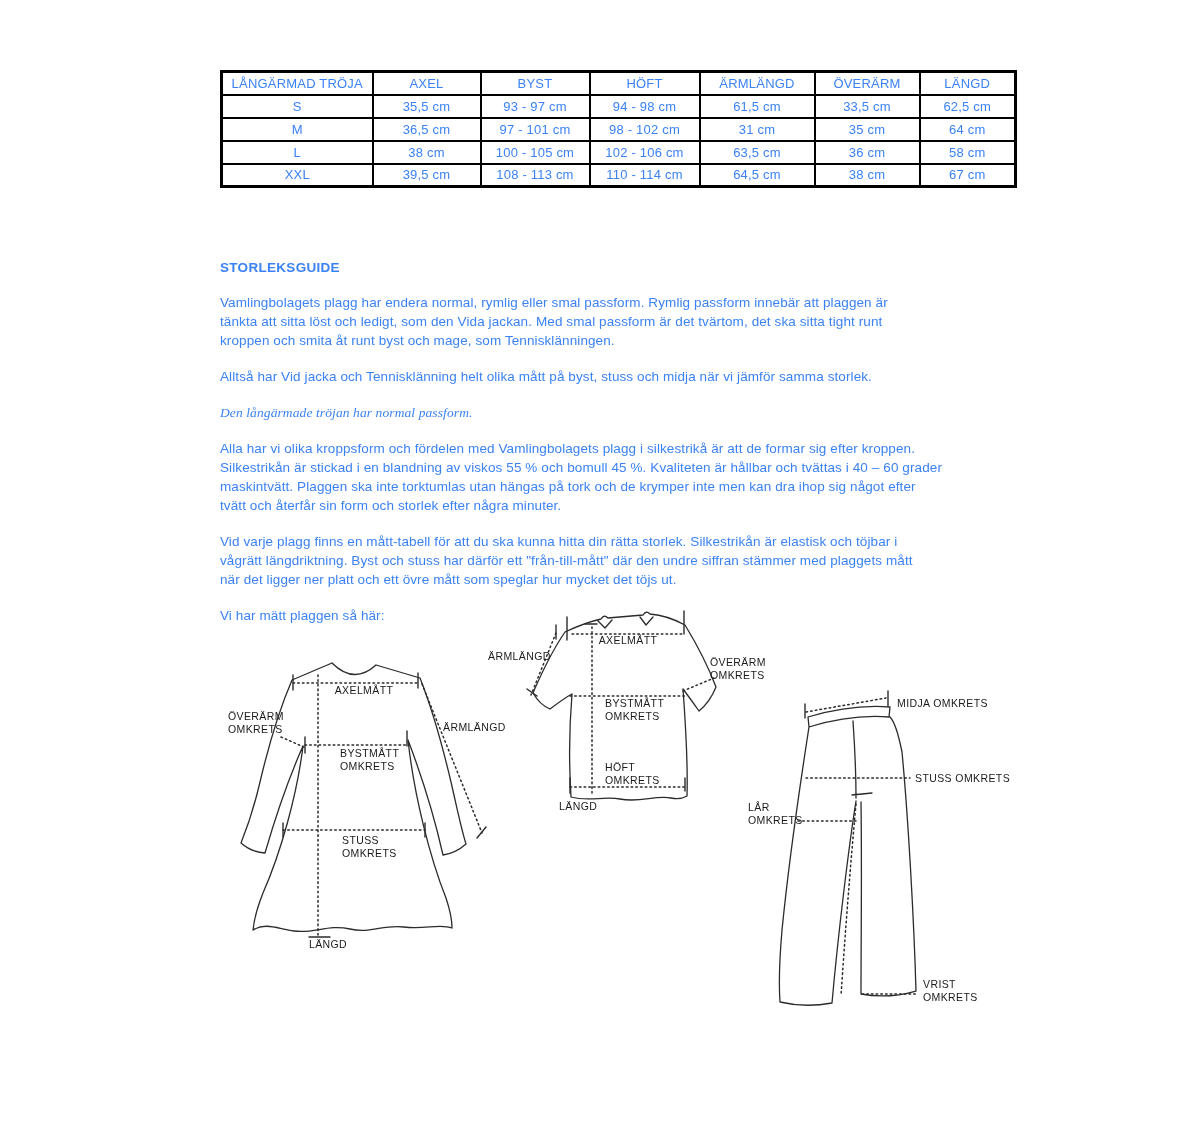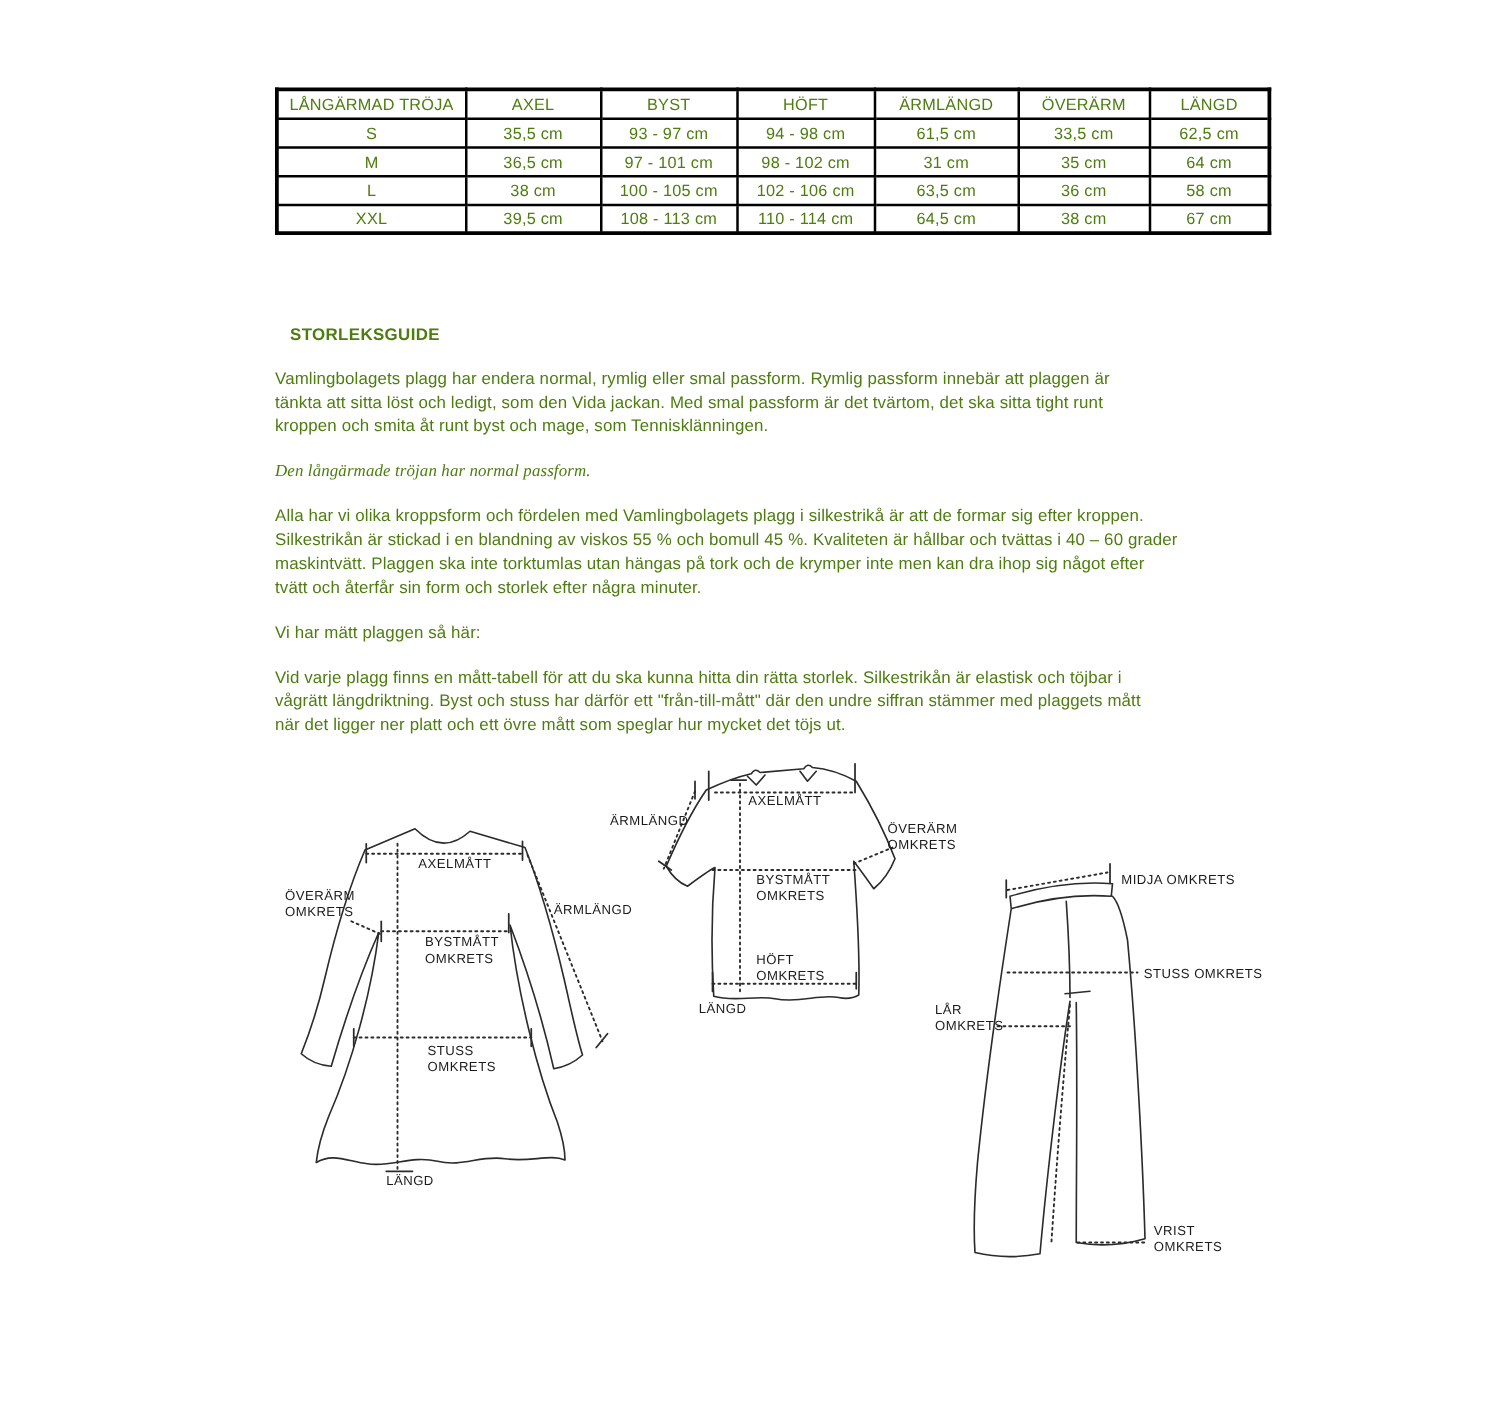--- a/index.html
+++ b/index.html
@@ -3,21 +3,21 @@
 <meta charset="utf-8">
 <style>
   * { box-sizing: border-box; }
   html, body { margin: 0; padding: 0; background: #ffffff; }
   .page {
     position: relative;
     width: 1200px;
     height: 1008px;
     background: #ffffff;
     font-family: "Liberation Sans", sans-serif;
-    color: #4d7c0f;
+    color: #3b82f6;
     overflow: hidden;
   }
   
   table.size-table {
     position: absolute;
     left: 220px;
     top: 70px;
     border-collapse: collapse;
     border: 3px solid #000;
     table-layout: fixed;
@@ -39,21 +39,21 @@
     left: 220px;
     top: 258px;
     width: 975px;
     font-size: 13.5px;
     line-height: 19px;
     letter-spacing: 0.1px;
   }
   .text-block h1 {
     font-size: 13.5px;
     line-height: 19px;
-    margin: 0 0 16px 12px;
+    margin: 0 0 16px 0;
     font-weight: 700;
     letter-spacing: 0.3px;
   }
   .text-block p {
     margin: 0 0 17px 0;
     white-space: pre-line;
   }
   .text-block p.italic { font-style: italic; font-family: Liberation Serif, serif; }
   
   svg.diagrams {
@@ -152,29 +152,30 @@
         <td>67 cm</td>
       </tr>
     </tbody>
   </table>
 
   <div class="text-block">
     <h1>STORLEKSGUIDE</h1>
     <p>Vamlingbolagets plagg har endera normal, rymlig eller smal passform. Rymlig passform innebär att plaggen är
 tänkta att sitta löst och ledigt, som den Vida jackan. Med smal passform är det tvärtom, det ska sitta tight runt
 kroppen och smita åt runt byst och mage, som Tennisklänningen.</p>
+    <p>Alltså har Vid jacka och Tennisklänning helt olika mått på byst, stuss och midja när vi jämför samma storlek.</p>
     <p class="italic">Den långärmade tröjan har normal passform.</p>
     <p>Alla har vi olika kroppsform och fördelen med Vamlingbolagets plagg i silkestrikå är att de formar sig efter kroppen.
 Silkestrikån är stickad i en blandning av viskos 55 % och bomull 45 %. Kvaliteten är hållbar och tvättas i 40 – 60 grader
 maskintvätt. Plaggen ska inte torktumlas utan hängas på tork och de krymper inte men kan dra ihop sig något efter
 tvätt och återfår sin form och storlek efter några minuter.</p>
-    <p>Vi har mätt plaggen så här:</p>
     <p>Vid varje plagg finns en mått-tabell för att du ska kunna hitta din rätta storlek. Silkestrikån är elastisk och töjbar i
 vågrätt längdriktning. Byst och stuss har därför ett "från-till-mått" där den undre siffran stämmer med plaggets mått
 när det ligger ner platt och ett övre mått som speglar hur mycket det töjs ut.</p>
+    <p>Vi har mätt plaggen så här:</p>
   </div>
 
   <svg class="diagrams" width="1200" height="480" viewBox="0 0 1200 480" xmlns="http://www.w3.org/2000/svg">
 
     <g>
       <path class="outline" d="
         M292,90 L332,73
         M332,73 Q354,95 376,75
         M376,75 L420,88
         M292,90 C280,118 268,158 260,192 C254,218 247,238 241,253

